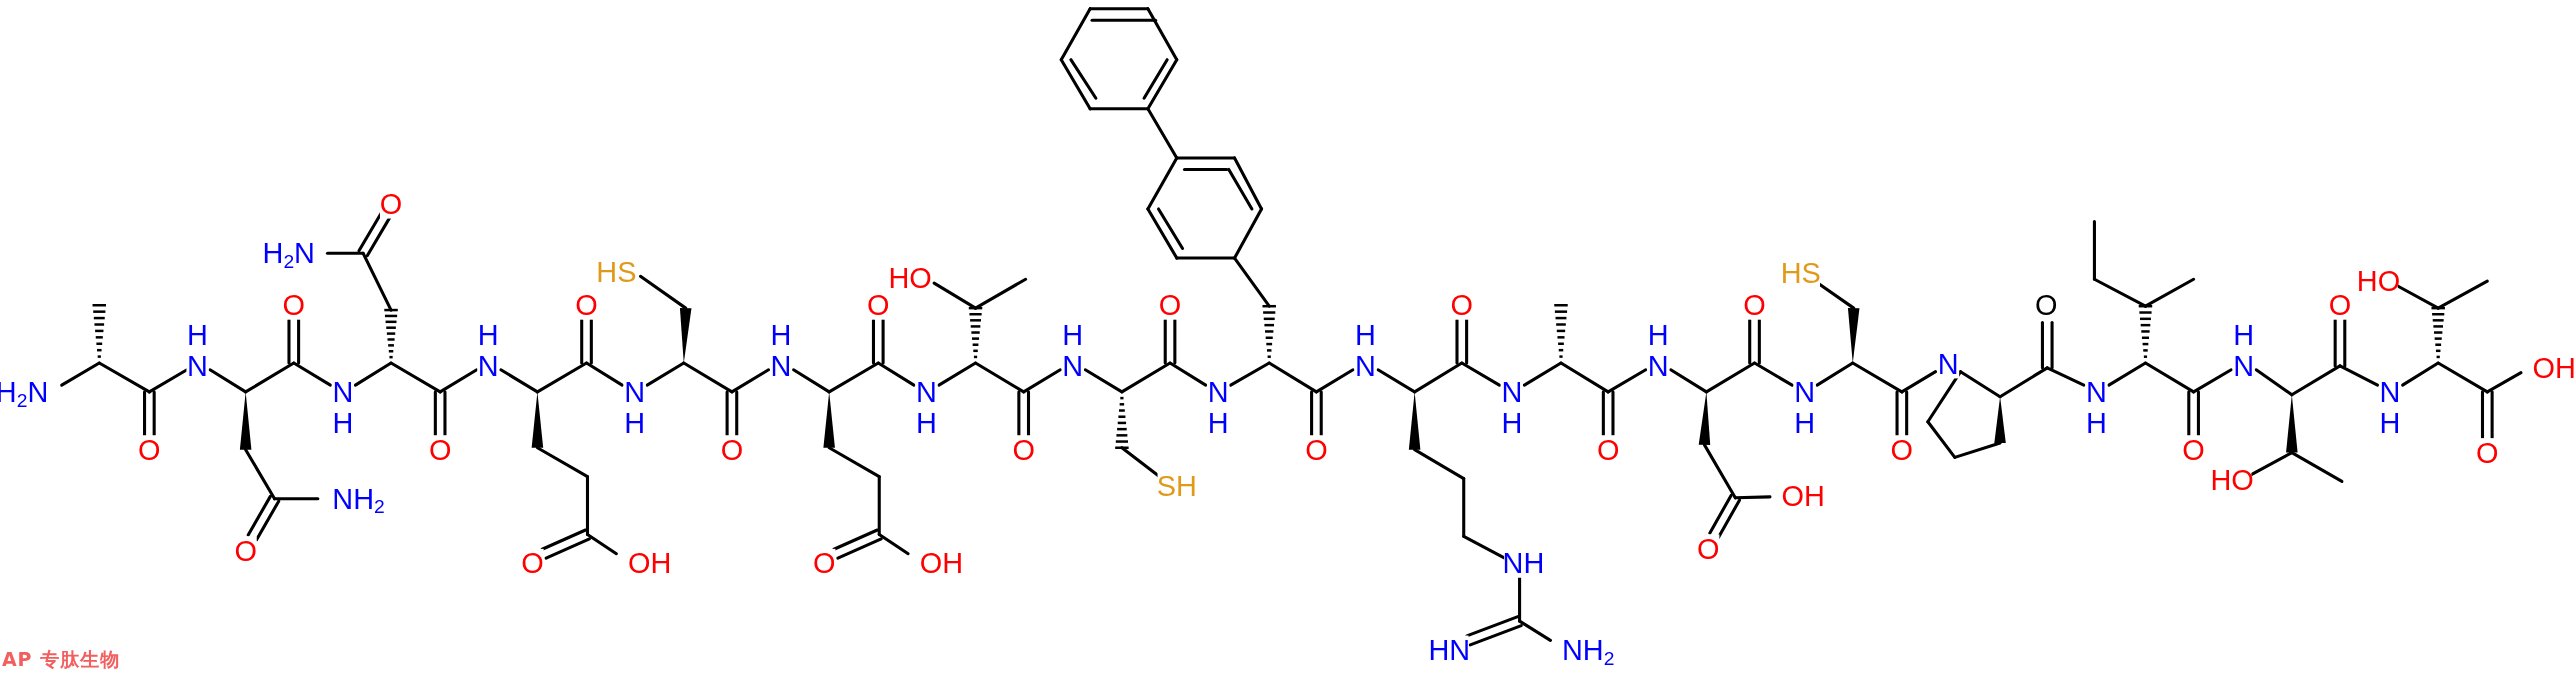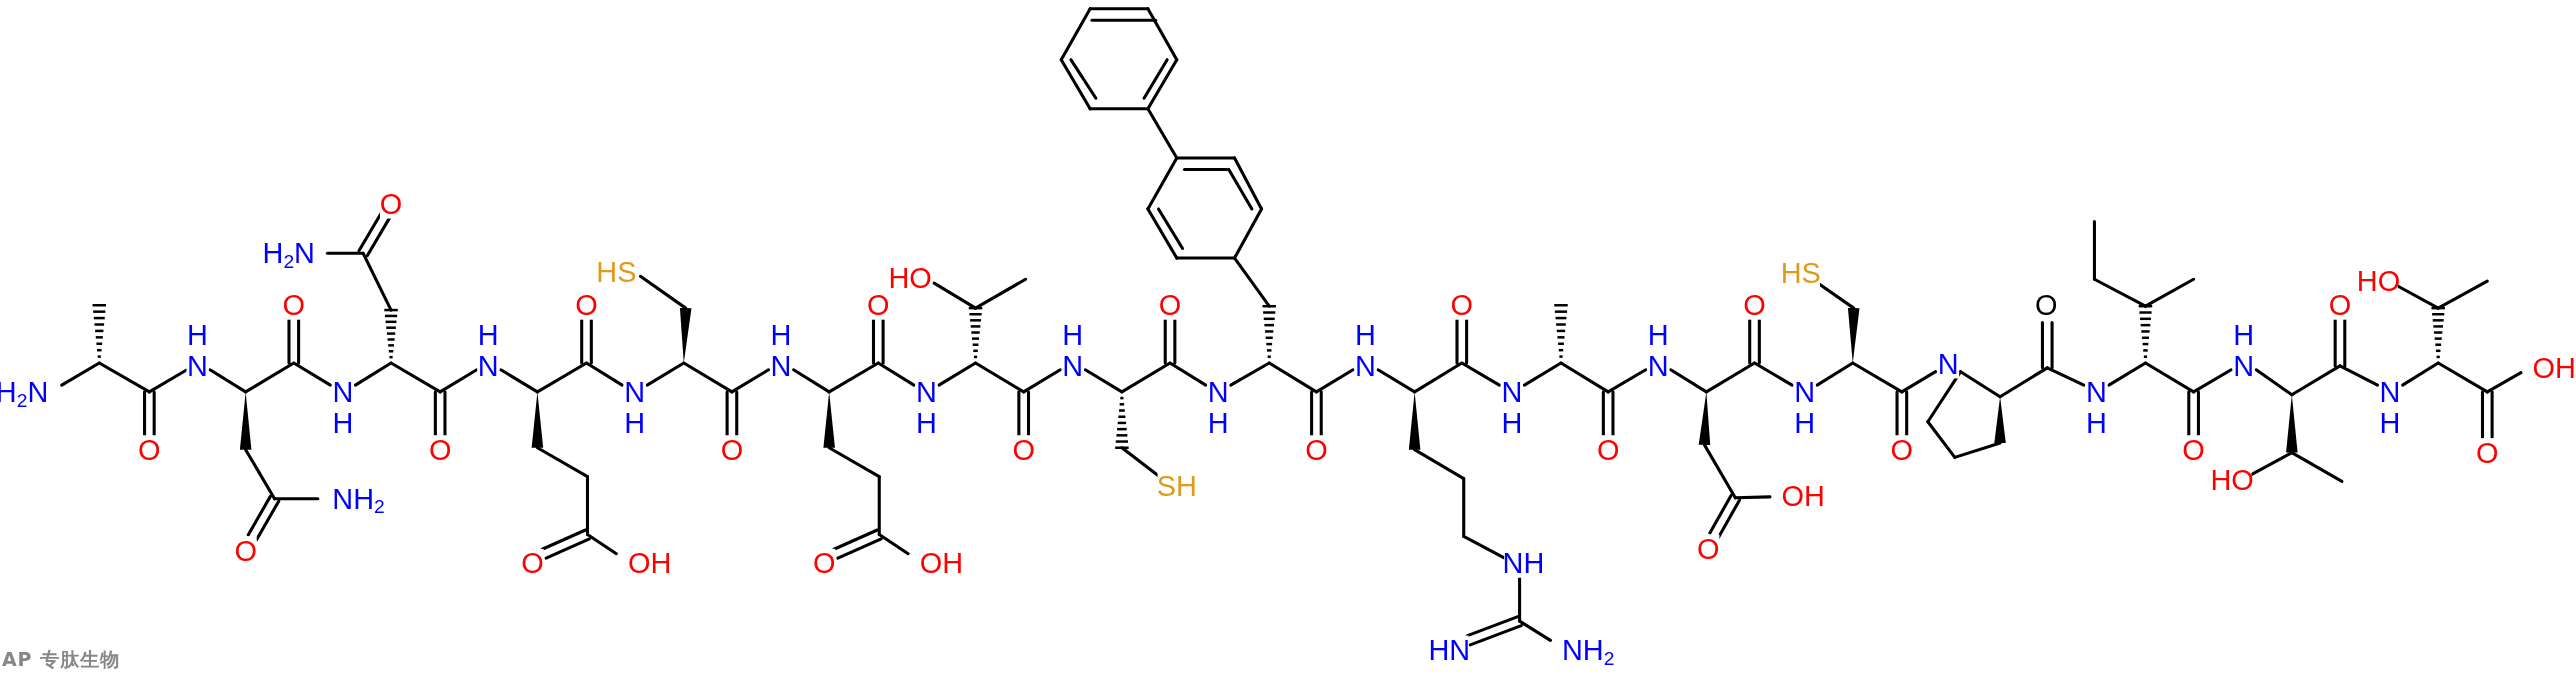--- a/index.html
+++ b/index.html
@@ -383,14 +383,14 @@
       <text x="2482" y="439" class="atom-label" text-anchor="middle" fill="#0000FF"><tspan>H</tspan></text>
       <rect x="2450" y="277" width="40" height="30" fill="#ffffff"></rect>
       <text x="2470" y="292" class="atom-label" text-anchor="middle" fill="#FF0000"><tspan>HO</tspan></text>
       <rect x="2627" y="367" width="40" height="30" fill="#ffffff"></rect>
       <text x="2630" y="382" class="atom-label" text-anchor="start" fill="#FF0000"><tspan>OH</tspan></text>
       <rect x="2571.5" y="455" width="23" height="30" fill="#ffffff"></rect>
       <text x="2583" y="470" class="atom-label" text-anchor="middle" fill="#FF0000"><tspan>O</tspan></text>
     </g>
 </svg>
 
-<div class="watermark" style="color: #737373;">AP 专肽生物</div>
+<div class="watermark" style="color: #ef4444;">AP 专肽生物</div>
 
 
 </body></html>

